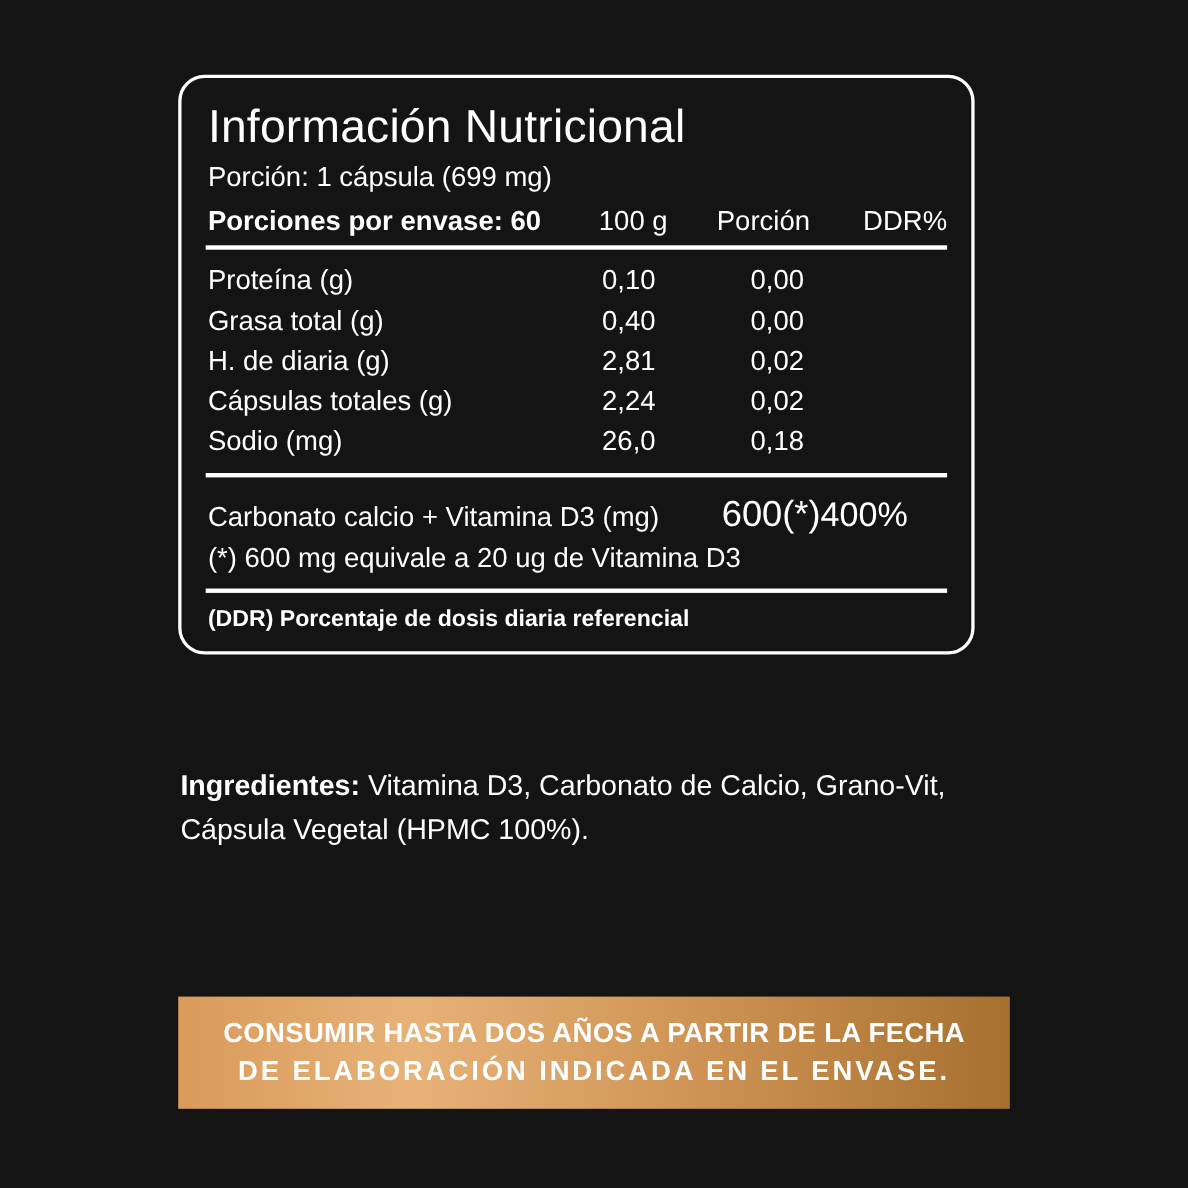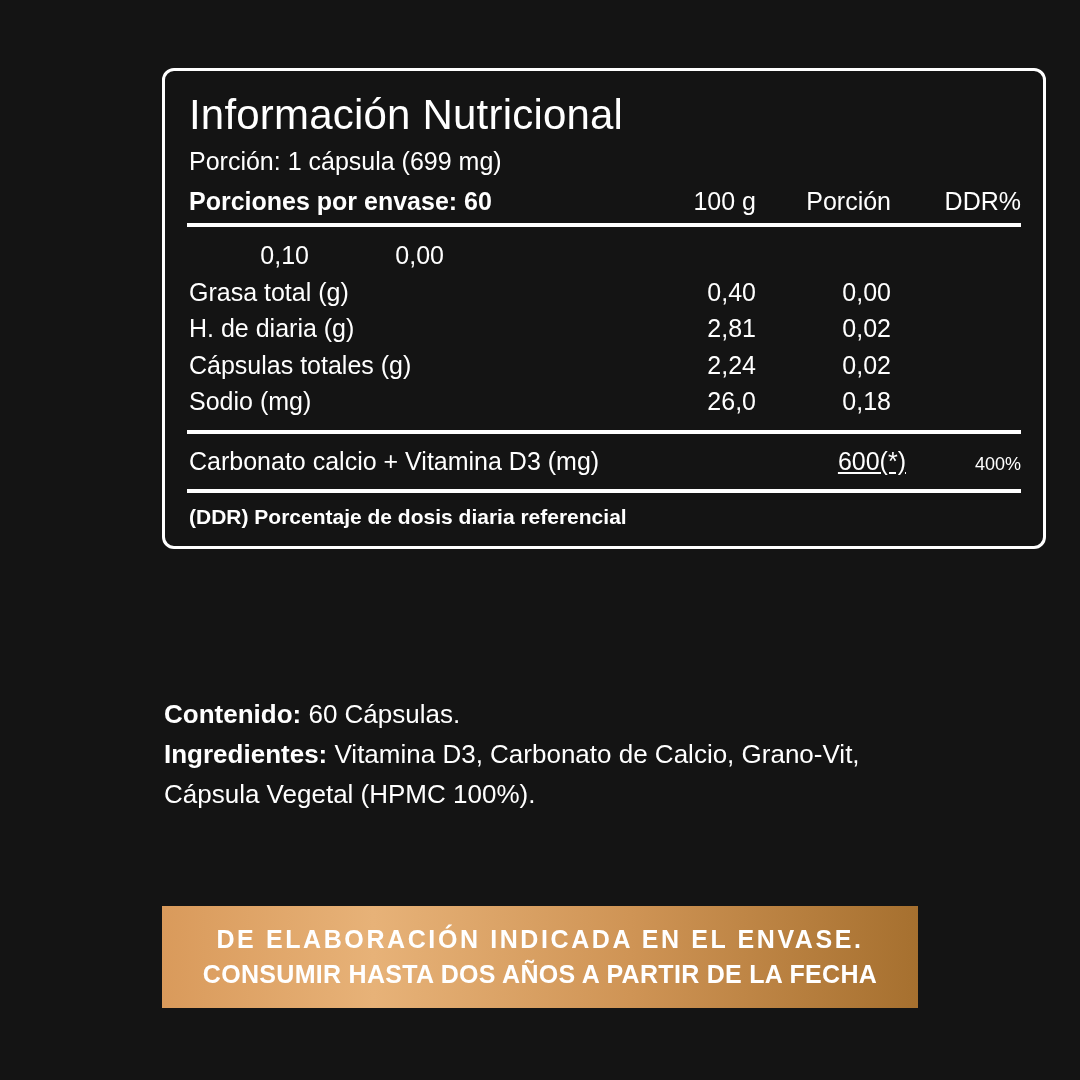--- a/index.html
+++ b/index.html
@@ -19,24 +19,24 @@
     width: 1080px;
     height: 1080px;
     box-sizing: border-box;
   }
 
   
   .panel {
     position: absolute;
     left: 162px;
     top: 68px;
-    width: 884px;
+    width: 724px;
     box-sizing: border-box;
     border: 3px solid #ffffff;
-    border-radius: 12px;
+    border-radius: 24px;
     padding: 18px 22px 16px 22px;
   }
   .panel-title {
     font-size: 42px;
     font-weight: 400;
     letter-spacing: 0.2px;
     line-height: 1.12;
     margin: 2px 0 8px 0;
     padding-left: 2px;
   }
@@ -110,27 +110,25 @@
     line-height: 1.4;
   }
   .extra-row .label {
     flex: 1 1 auto;
     font-size: 25px;
     white-space: nowrap;
   }
   .extra-row .v100 {
     width: 135px;
     text-align: right;
-    font-size: 25px;
-    text-decoration: underline;
+    font-size: 33px;
   }
   .extra-row .vddr {
     width: 115px;
-    text-align: right;
-    font-size: 18px;
+    font-size: 31px;
   }
   .footnote-star {
     font-size: 25px;
     padding-left: 2px;
     line-height: 1.4;
     margin-top: 0px;
   }
   .ddr-note {
     font-size: 21px;
     padding-left: 2px;
@@ -190,20 +188,21 @@
     <div class="head-row">
       <div class="label">Porciones por envase: 60</div>
       <div class="col-100">100 g</div>
       <div class="col-porcion">Porción</div>
       <div class="col-ddr">DDR%</div>
     </div>
 
     <div class="rule-thick"></div>
 
     <div class="nutri-row">
+      <div class="label">Proteína (g)</div>
       <div class="v100">0,10</div>
       <div class="vpor">0,00</div>
       <div class="vddr"></div>
     </div>
     <div class="nutri-row">
       <div class="label">Grasa total (g)</div>
       <div class="v100">0,40</div>
       <div class="vpor">0,00</div>
       <div class="vddr"></div>
     </div>
@@ -227,35 +226,32 @@
     </div>
 
     <div class="rule-thick tight"></div>
 
     <div class="extra-row">
       <div class="label">Carbonato calcio + Vitamina D3 (mg)</div>
       <div class="v100">600(*)</div>
       <div class="vddr">400%</div>
     </div>
 
+    <div class="footnote-star">(*) 600 mg equivale a 20 ug de Vitamina D3</div>
 
     <div class="rule-thick tight"></div>
 
     <div class="ddr-note">(DDR) Porcentaje de dosis diaria referencial</div>
   </div>
 
   <div class="details">
-    <div>
-      <span class="k">Contenido:</span>
-      <span>60 Cápsulas.</span>
-    </div>
     <div>
       <span class="k">Ingredientes:</span>
       <span> Vitamina D3, Carbonato de Calcio, Grano-Vit, Cápsula Vegetal (HPMC 100%).</span>
     </div>
   </div>
 
   <div class="banner">
+    <div class="banner-line">CONSUMIR HASTA DOS AÑOS A PARTIR DE LA FECHA</div>
     <div class="banner-line spaced">DE ELABORACIÓN INDICADA EN EL ENVASE.</div>
-    <div class="banner-line">CONSUMIR HASTA DOS AÑOS A PARTIR DE LA FECHA</div>
   </div>
 
 </div>
 
 </body></html>

